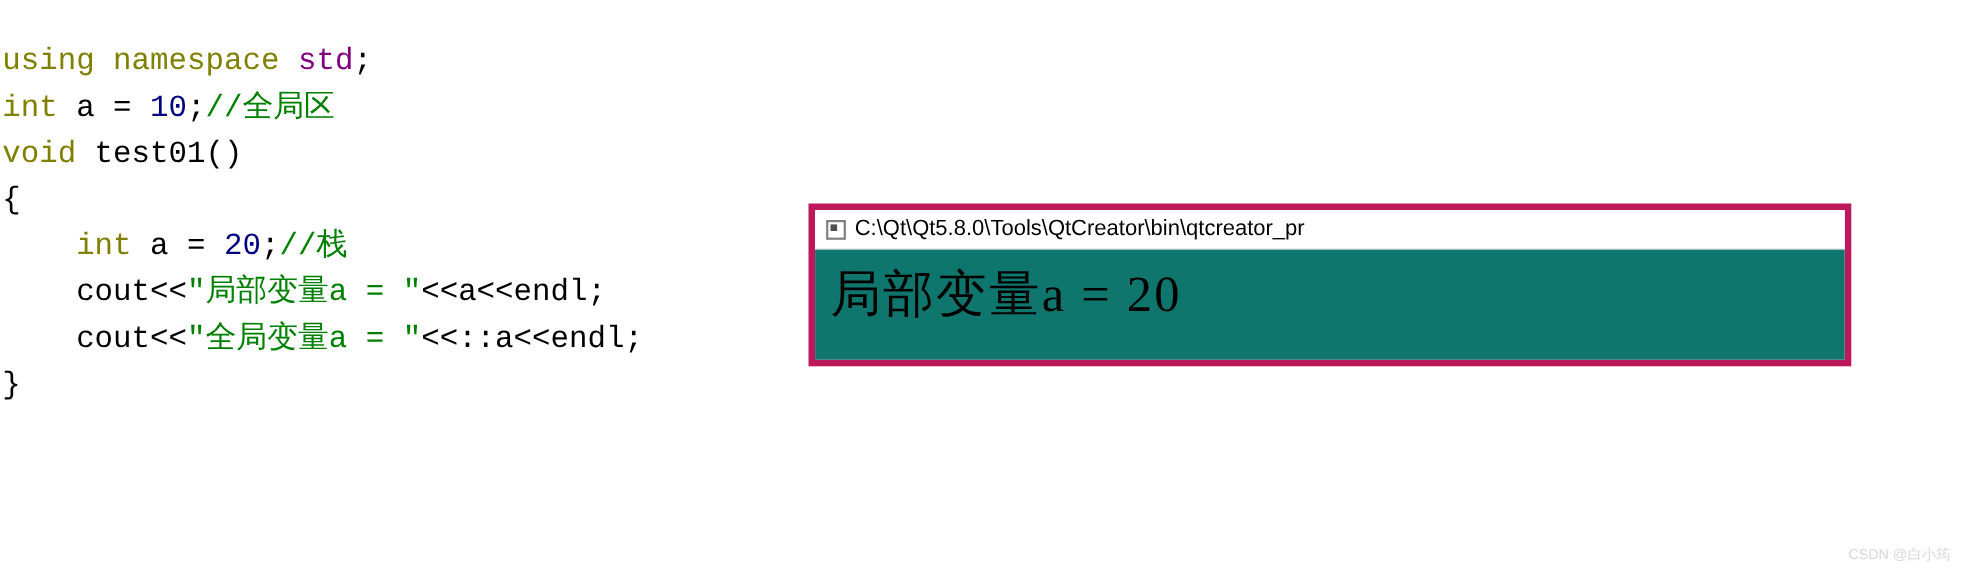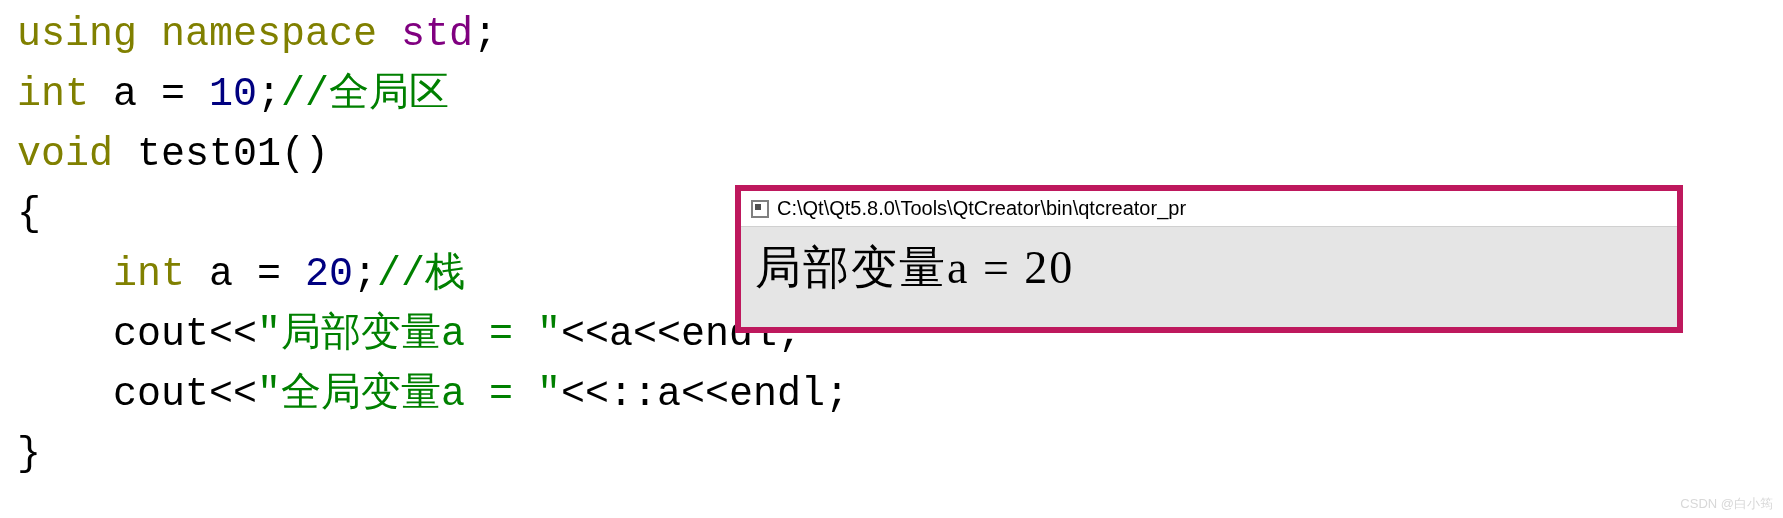--- a/index.html
+++ b/index.html
@@ -10,25 +10,26 @@
     body {
       font-family: "Consolas", "Courier New", monospace;
       background: #ffffff;
       display: flex;
       width: 1783px;
       height: 518px;
       overflow: hidden;
     }
     .code-area {
       flex: 0 0 730px;
-      padding: 5px 17px;
-      font-size: 40px;
+      padding: 5px 2px;
+      font-size: 28px;
       line-height: 1.5;
       white-space: pre;
       color: #000000;
+      margin-top: 31px;
     }
     .keyword-olive {
       color: #808000;
     }
     .keyword-purple {
       color: #800080;
     }
     .number {
       color: #000080;
     }
@@ -66,21 +67,21 @@
     .title-icon::after {
       content: "";
       position: absolute;
       left: 2px;
       top: 2px;
       width: 6px;
       height: 6px;
       background: #505050;
     }
     .output-body {
-      background: #e5e5e5;
+      background: #0f766e;
       padding: 12px 14px 30px;
       font-family: "SimSun", "宋体", serif;
       font-size: 46px;
       line-height: 1.25;
       color: #000000;
     }
     .output-line {
       letter-spacing: 2px;
     }
     .watermark {

